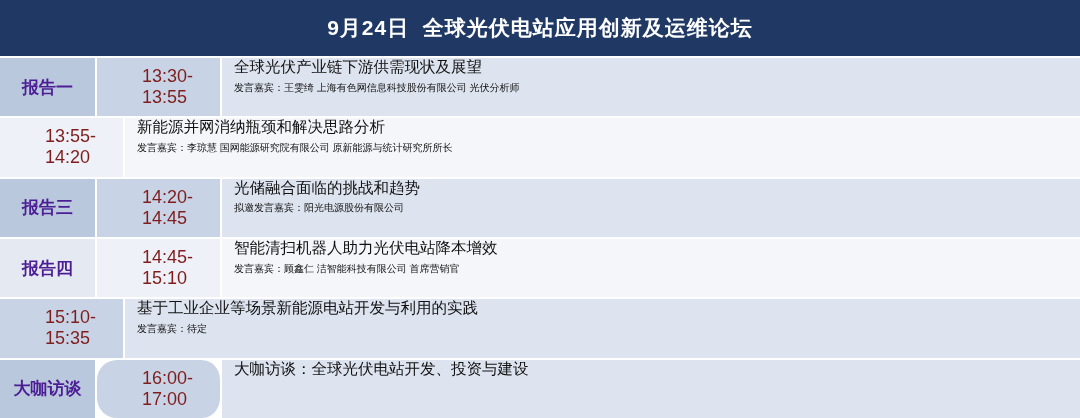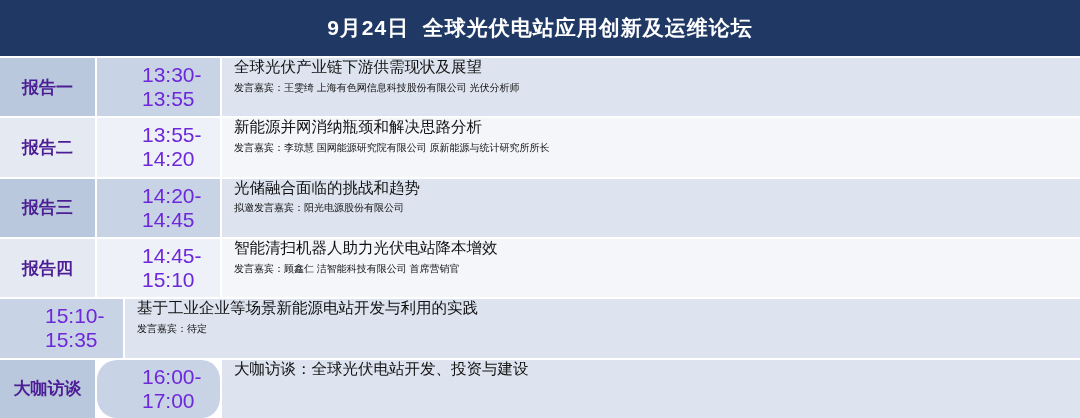--- a/index.html
+++ b/index.html
@@ -59,22 +59,22 @@
     font-weight: bold;
     color: #4c1d95;
     border-right: 2px solid #ffffff;
   }
   .cell-time {
     width: 125px;
     flex: 0 0 125px;
     display: flex;
     align-items: center;
     justify-content: center;
-    font-size: 21px;
-    color: #6d28d9;
+    font-size: 18px;
+    color: #7f1d1d;
     border-right: 2px solid #ffffff;
     padding-left: 45px;
   }
   .cell-body {
     flex: 1 1 auto;
     display: flex;
     flex-direction: column;
     justify-content: flex-start;
     padding: 0 0 0 12px;
     gap: 5px;
@@ -116,21 +116,20 @@
     <div class="row tint-a">
       <div class="cell-label">报告一</div>
       <div class="cell-time">13:30-13:55</div>
       <div class="cell-body">
         <div class="line-topic">全球光伏产业链下游供需现状及展望</div>
         <div class="line-speaker">发言嘉宾：王雯绮  上海有色网信息科技股份有限公司  光伏分析师</div>
       </div>
     </div>
 
     <div class="row tint-b">
-      <div class="cell-label">报告二</div>
       <div class="cell-time">13:55-14:20</div>
       <div class="cell-body">
         <div class="line-topic">新能源并网消纳瓶颈和解决思路分析</div>
         <div class="line-speaker">发言嘉宾：李琼慧  国网能源研究院有限公司  原新能源与统计研究所所长</div>
       </div>
     </div>
 
     <div class="row tint-a">
       <div class="cell-label">报告三</div>
       <div class="cell-time">14:20-14:45</div>

